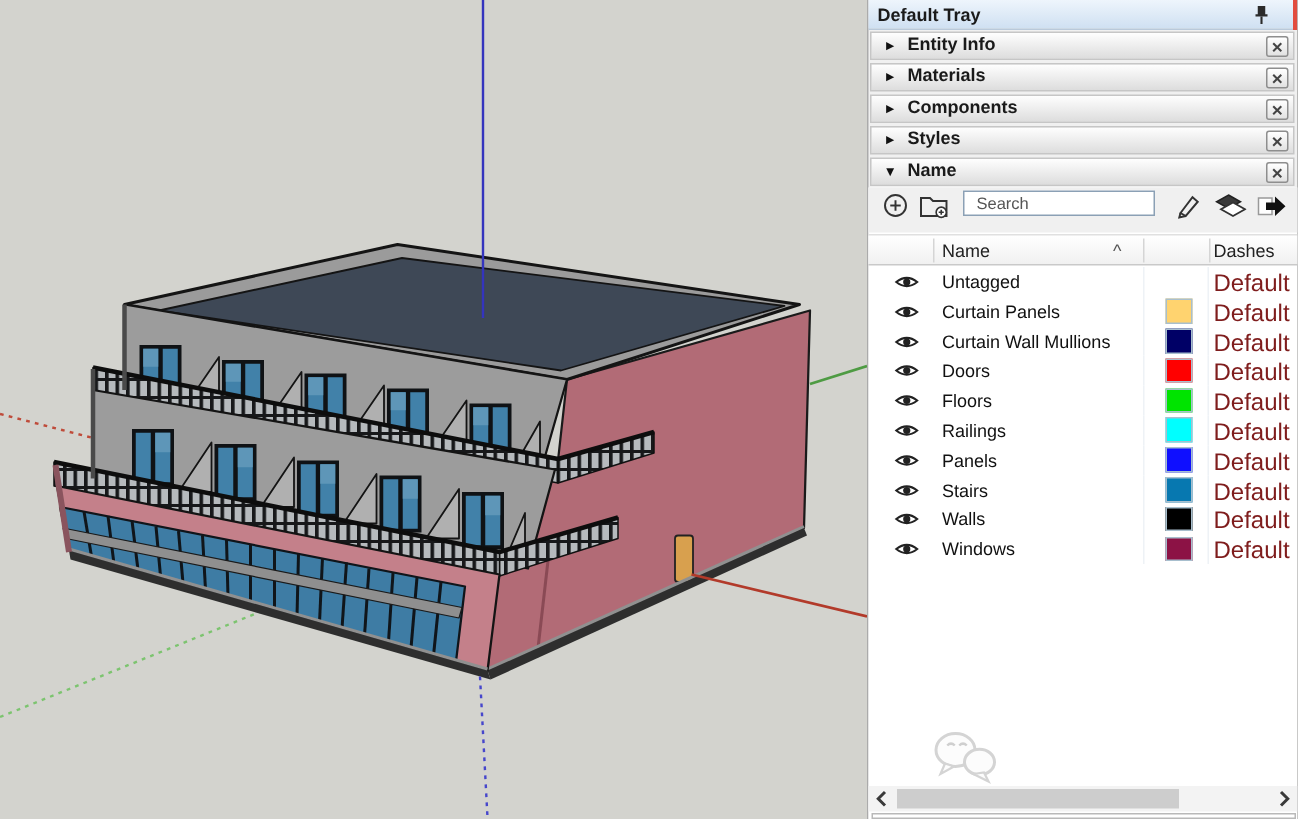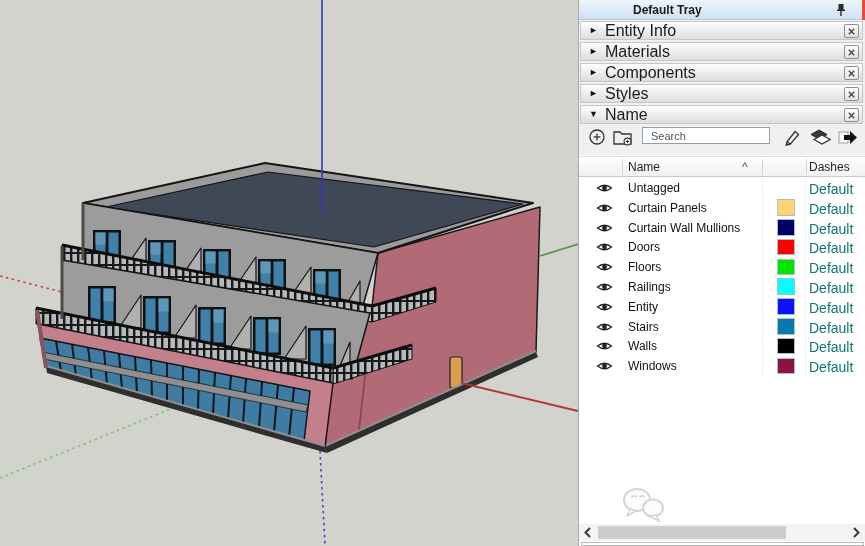--- a/index.html
+++ b/index.html
@@ -7,48 +7,48 @@
        font-family:"Liberation Sans","DejaVu Sans",sans-serif;background:#f0f0f0;
        -webkit-font-smoothing:antialiased;}
   
   .viewport{position:absolute;left:0;top:0;width:578px;height:546px;background:#D3D3CE;}
   .viewport svg{display:block;}
   
   .tray{position:absolute;left:578px;top:0;width:287px;height:546px;background:#f0f0f0;
         border-left:1px solid #ababab;box-sizing:border-box;}
   .titlebar{position:absolute;left:0;top:0;width:100%;height:20px;
         background:linear-gradient(#eef5fc,#cfe0f2);border-bottom:1px solid #b9c9da;box-sizing:border-box;}
-  .titlebar .t{position:absolute;left:6px;top:3px;font-size:12px;font-weight:bold;color:#1a1a1a;margin-left:48px;}
+  .titlebar .t{position:absolute;left:6px;top:3px;font-size:12px;font-weight:bold;color:#1a1a1a;}
   .pin{position:absolute;right:18px;top:3px;width:12px;height:14px;cursor:pointer;}
   .red-sliver{position:absolute;right:0;top:0;width:3px;height:20px;background:#E24C3E;}
   .sec{position:absolute;left:1px;width:283px;height:19px;
        background:linear-gradient(#fefefe,#dddddd);border:1px solid #c6c6c6;box-sizing:border-box;cursor:pointer;}
   .sec .tri{position:absolute;left:8px;top:3px;font-size:9px;color:#111;}
-  .sec .lbl{position:absolute;left:24px;top:0;font-size:16px;font-weight:400;color:#1a1a1a;}
+  .sec .lbl{position:absolute;left:24px;top:0;font-size:12px;font-weight:700;color:#1a1a1a;}
   .xbtn{position:absolute;right:3px;top:2px;width:15px;height:14px;border:1px solid #8e8e8e;border-radius:2px;
         background:linear-gradient(#fff,#e2e2e2);box-sizing:border-box;cursor:pointer;}
   .xbtn svg{display:block;margin:2px auto 0;}
   
   .tagsbody{position:absolute;left:0;top:125px;width:287px;height:421px;background:#fff;}
   .toolbar{position:absolute;left:0;top:0;width:100%;height:30px;background:#f0f0f0;}
   .tb-ic{position:absolute;top:3px;cursor:pointer;}
   .search{position:absolute;left:63px;top:2px;width:128px;height:17px;border:1px solid #8ba0b5;
           font-size:11px;padding:0 8px;box-sizing:border-box;font-family:"Liberation Sans",sans-serif;color:#333;background:#fff;}
   .search::placeholder{color:#555;}
   .gridhead{position:absolute;left:0;top:31px;width:287px;height:21px;background:linear-gradient(#ffffff,#f1f1f1);
             border-top:1px solid #e0e0e0;border-bottom:1px solid #c9c9c9;box-sizing:border-box;}
   .gridhead .h{position:absolute;top:3px;font-size:12px;color:#222;cursor:pointer;text-align:center;}
   .vsep{position:absolute;top:2px;height:16px;width:1px;background:#d5d5d5;}
   .rows{position:absolute;left:0;top:53px;width:287px;}
   .trow{position:relative;width:287px;height:19.8px;}
   .eye{position:absolute;left:17px;top:4px;width:17px;height:12px;cursor:pointer;}
   .tname{position:absolute;left:49px;top:3px;font-size:12px;color:#111;}
   .ccell{position:absolute;left:183px;top:0;width:44px;height:19.8px;border-left:1px solid #eef2f6;border-right:1px solid #eef2f6;box-sizing:border-box;}
   .swatch{position:absolute;left:14px;top:1.5px;width:18px;height:16.5px;border:1px solid #a8bfce;box-sizing:border-box;cursor:pointer;}
-  .dval{position:absolute;left:230px;top:3px;font-size:14px;color:#0f766e;cursor:pointer;}
+  .dval{position:absolute;left:230px;top:3px;font-size:16px;color:#7f1d1d;cursor:pointer;}
   
   .wm{position:absolute;left:40px;top:358px;width:240px;height:42px;}
   .wm-txt{position:absolute;left:52px;top:8px;font-size:23px;color:#f1f1f1;letter-spacing:.5px;
           text-shadow:-1px -1px 0 #ffffff,1px 1px 1px #b5b5b5,0 0 1px #c8c8c8;}
   
   .hscroll{position:absolute;left:0;top:399px;width:287px;height:17px;background:#f3f3f3;}
   .harrow{position:absolute;top:1px;width:14px;height:15px;cursor:pointer;}
   .hthumb{position:absolute;left:19px;top:2px;width:188px;height:13px;background:#cdcdcd;cursor:pointer;}
   .bstrip{position:absolute;left:2px;top:417px;width:283px;height:4px;background:#fff;border:1px solid #b9b9b9;box-sizing:border-box;}
 </style>
@@ -343,21 +343,21 @@
               <span class="swatch" style="background-color: rgb(0, 255, 255);"></span>
             </span>
           <span class="dval">Default</span>
         </div>
 
         <div class="trow">
           <svg class="eye" viewBox="0 0 17 12">
               <path d="M1.5 6 Q8.5 0.5 15.5 6 Q8.5 11.5 1.5 6 Z" fill="none" stroke="#222" stroke-width="1.3"></path>
               <circle cx="8.5" cy="6" r="2.4" fill="#222"></circle>
             </svg>
-          <span class="tname">Entity</span>
+          <span class="tname">Panels</span>
           <span class="ccell">
               <span class="swatch" style="background-color: rgb(15, 15, 255);"></span>
             </span>
           <span class="dval">Default</span>
         </div>
 
         <div class="trow">
           <svg class="eye" viewBox="0 0 17 12">
               <path d="M1.5 6 Q8.5 0.5 15.5 6 Q8.5 11.5 1.5 6 Z" fill="none" stroke="#222" stroke-width="1.3"></path>
               <circle cx="8.5" cy="6" r="2.4" fill="#222"></circle>

